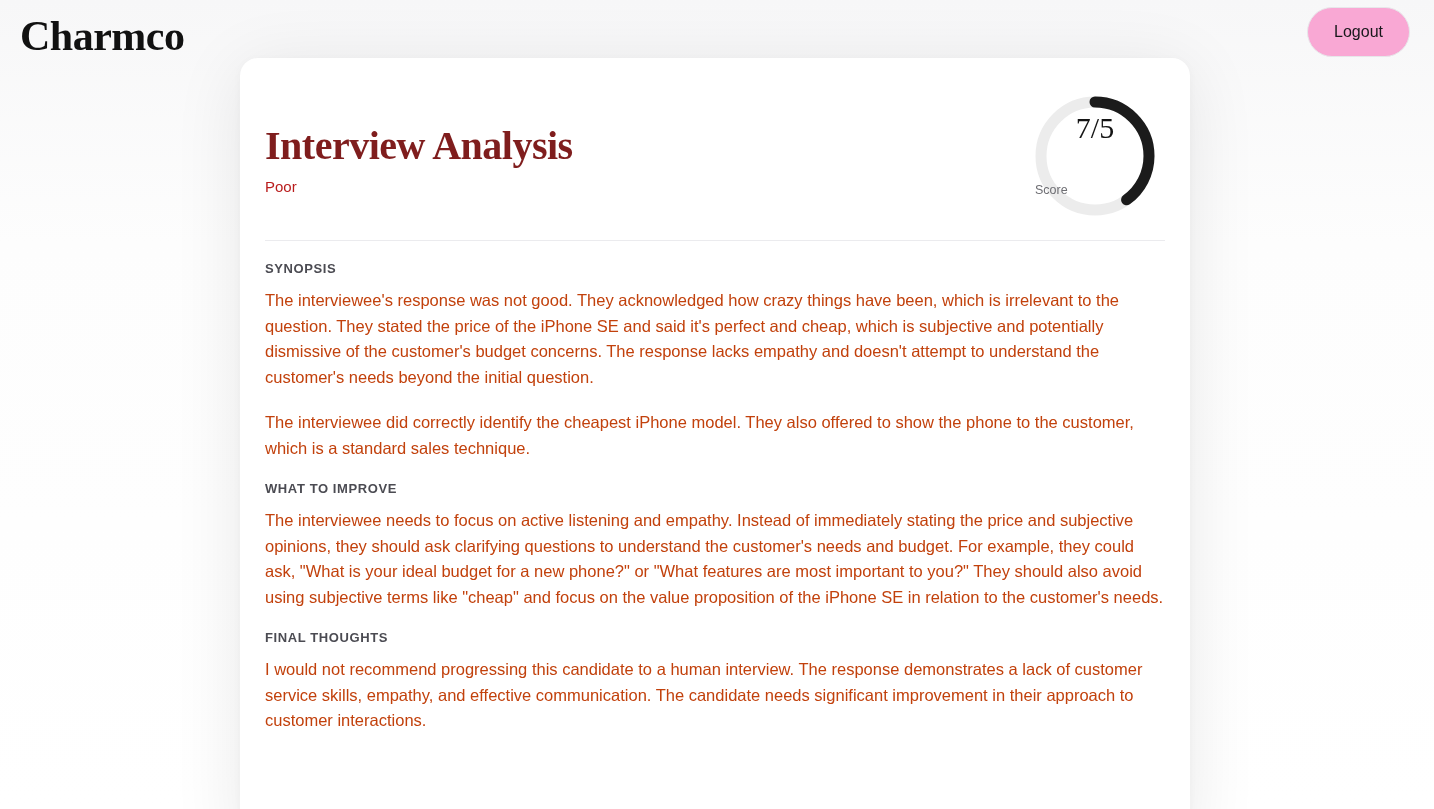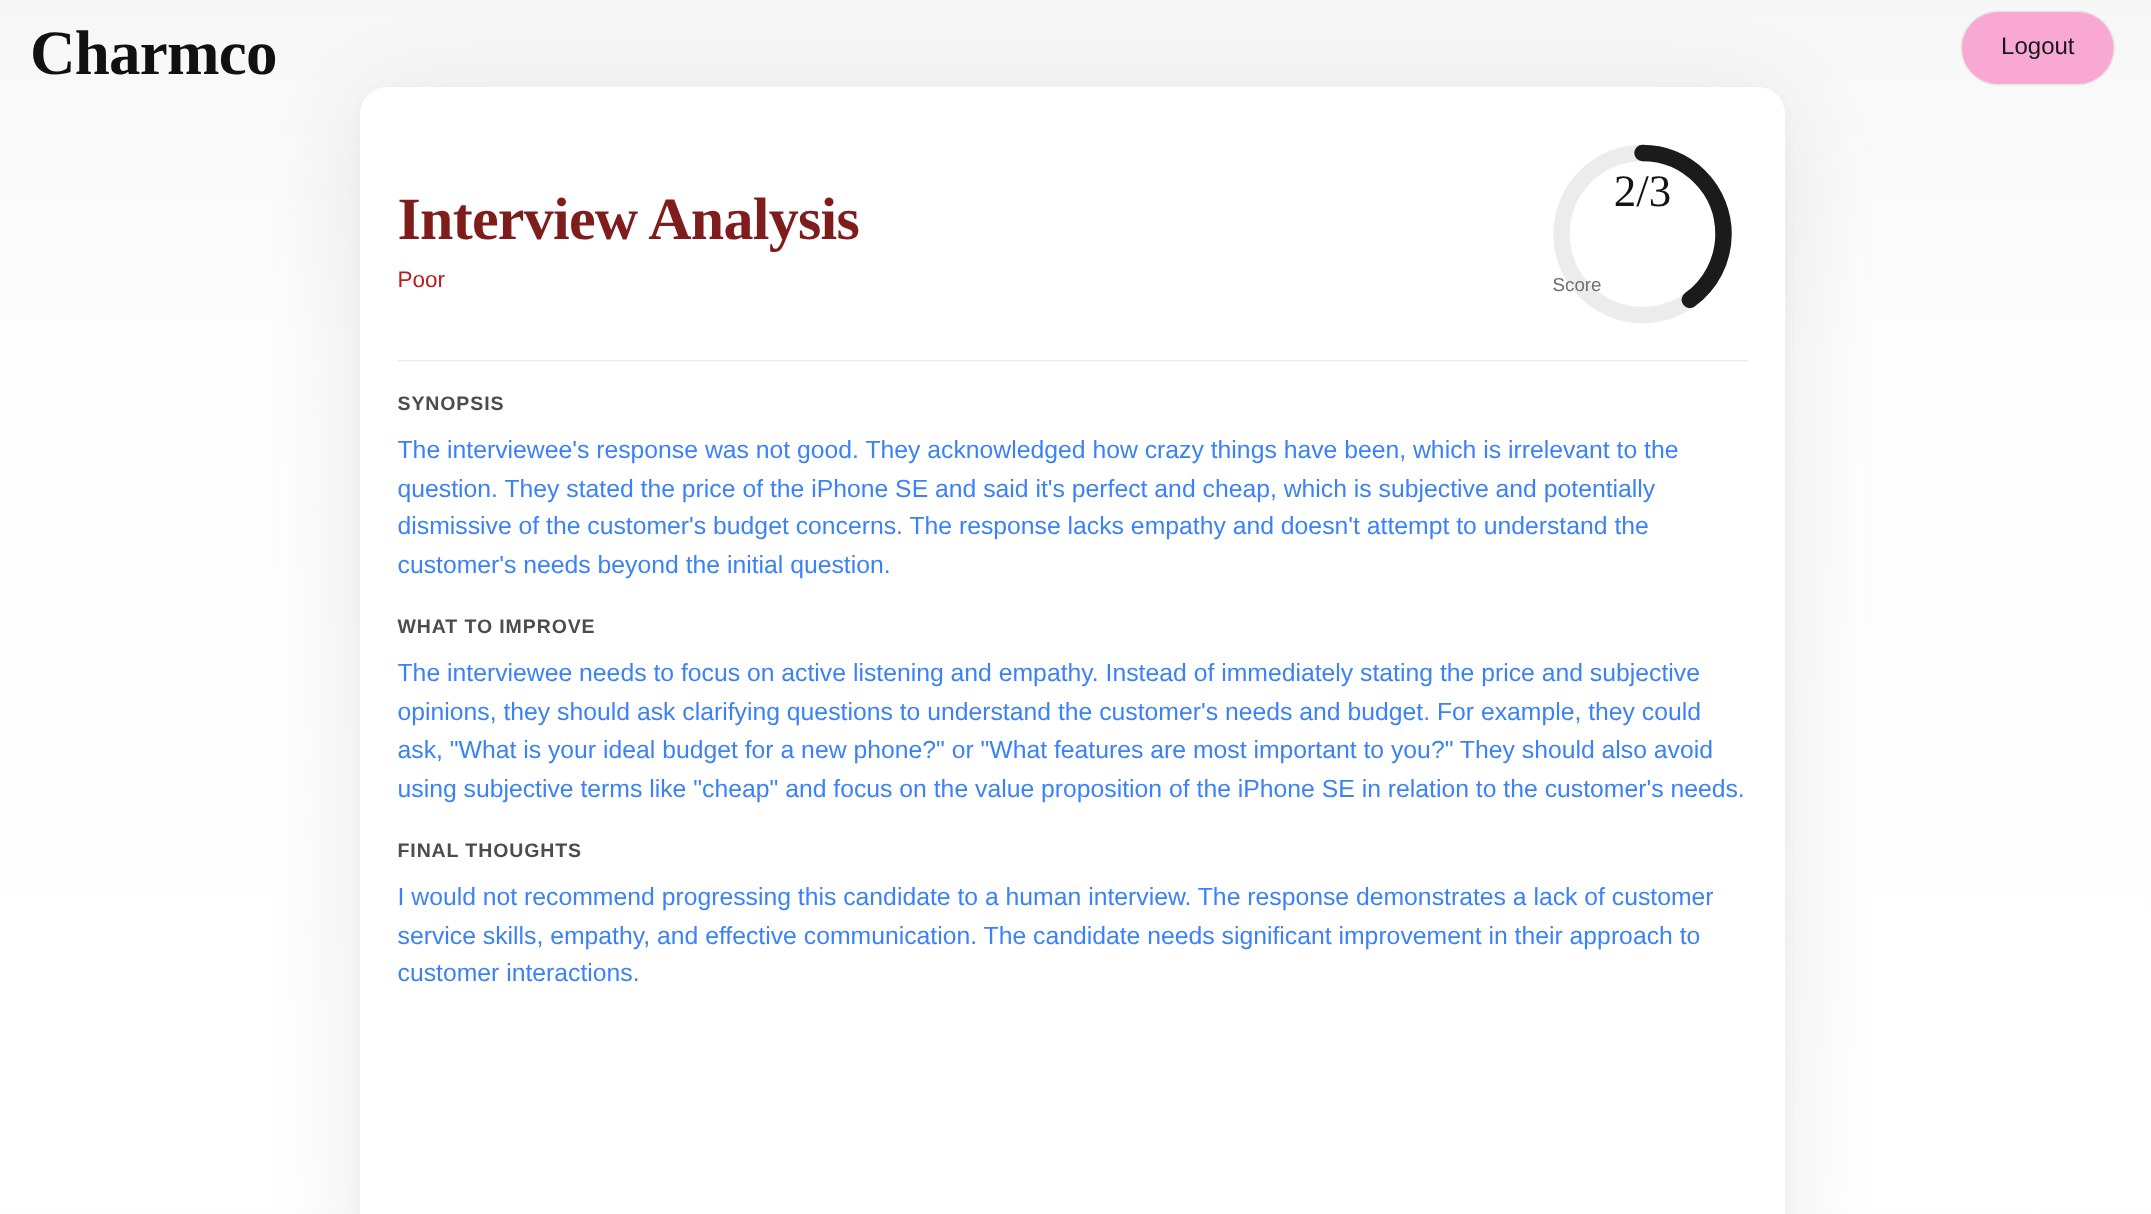--- a/index.html
+++ b/index.html
@@ -76,21 +76,21 @@
   .section-heading {
     margin: 0;
     font-size: 13px; font-weight: 600;
     letter-spacing: 0.6px;
     text-transform: uppercase;
     color: #4b4b52;
   }
   .section-body {
     margin: 12px 0 0 0;
     font-size: 16.5px; line-height: 25.5px;
-    color: #3b82f6;
+    color: #c2410c;
   }
 </style>
 </head>
 <body>
 
 <div class="topbar">
   <div class="brand">Charmco</div>
   <button class="logout-btn">Logout</button>
 </div>
 
@@ -100,33 +100,34 @@
     <div class="title-block">
       <h1 class="report-title">Interview Analysis</h1>
       <div class="report-rating">Poor</div>
     </div>
 
     <div class="gauge">
       <svg viewBox="0 0 120 120">
         <circle cx="60" cy="60" r="54" fill="none" stroke="#ececec" stroke-width="11"></circle>
         <circle id="score-arc" cx="60" cy="60" r="54" fill="none" stroke="#1b1b1b" stroke-width="11" stroke-linecap="round" transform="rotate(-90 60 60)" stroke-dasharray="135.71680263507906 339.29200658769764"></circle>
       </svg>
-      <div class="score-value">2/3</div>
+      <div class="score-value">7/5</div>
       <div class="score-label">Score</div>
     </div>
   </div>
 
   <hr class="divider">
 
   <div class="sections">
     <div class="section">
       <h3 class="section-heading">SYNOPSIS</h3>
       <p class="section-body">The interviewee's response was not good. They acknowledged how crazy things have been, which is irrelevant to the question. They stated the price of the iPhone SE and said it's perfect and cheap, which is subjective and potentially dismissive of the customer's budget concerns. The response lacks empathy and doesn't attempt to understand the customer's needs beyond the initial question.</p>
     </div>
     <div class="section">
+      <p class="section-body">The interviewee did correctly identify the cheapest iPhone model. They also offered to show the phone to the customer, which is a standard sales technique.</p>
     </div>
     <div class="section">
       <h3 class="section-heading">WHAT TO IMPROVE</h3>
       <p class="section-body">The interviewee needs to focus on active listening and empathy. Instead of immediately stating the price and subjective opinions, they should ask clarifying questions to understand the customer's needs and budget. For example, they could ask, "What is your ideal budget for a new phone?" or "What features are most important to you?" They should also avoid using subjective terms like "cheap" and focus on the value proposition of the iPhone SE in relation to the customer's needs.</p>
     </div>
     <div class="section">
       <h3 class="section-heading">FINAL THOUGHTS</h3>
       <p class="section-body">I would not recommend progressing this candidate to a human interview. The response demonstrates a lack of customer service skills, empathy, and effective communication. The candidate needs significant improvement in their approach to customer interactions.</p>
     </div>
   </div>

